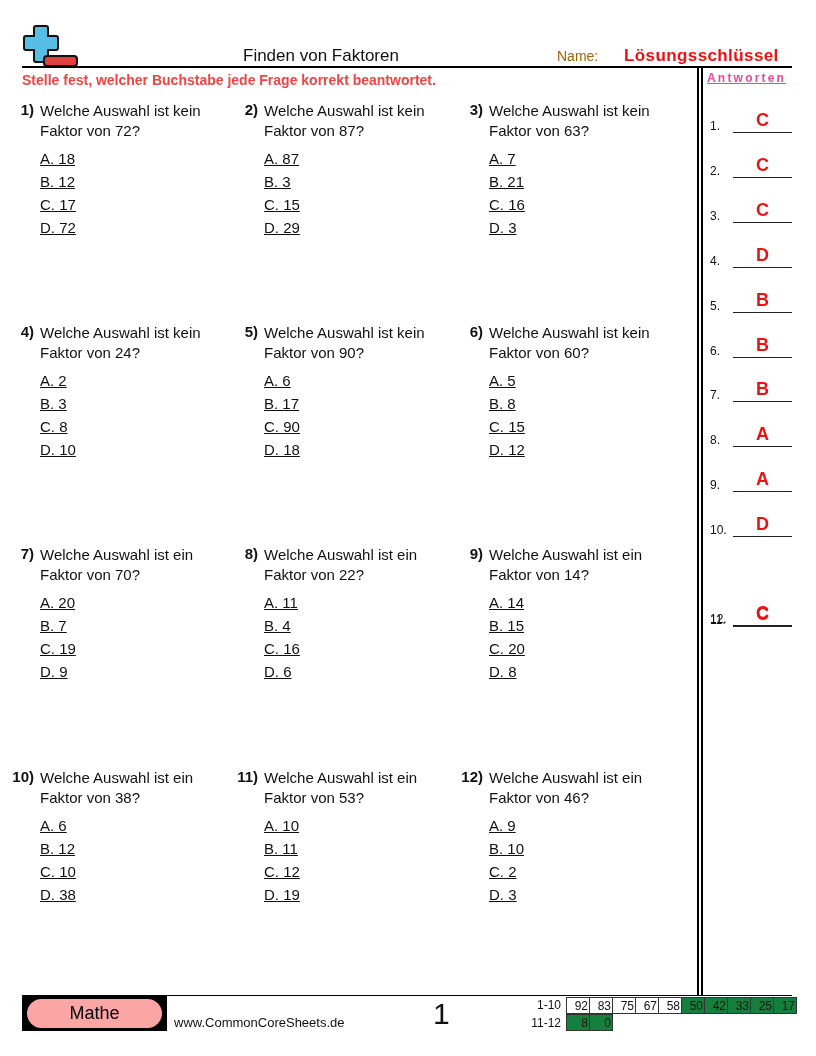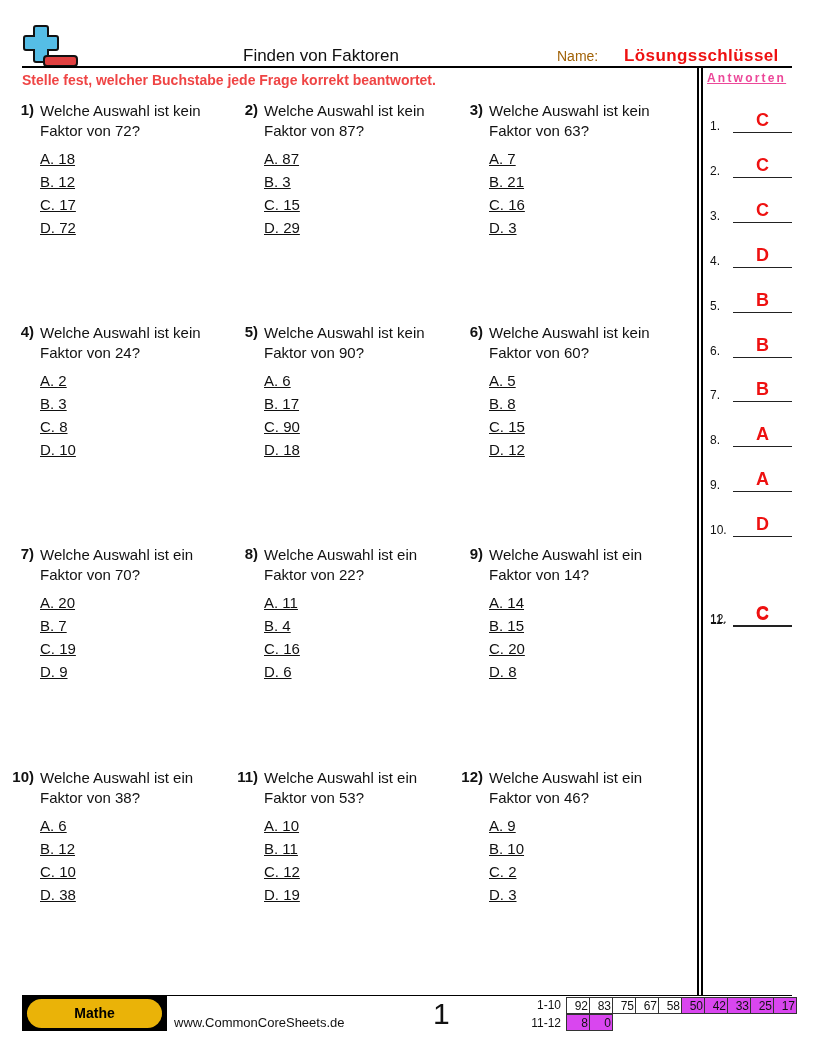--- a/index.html
+++ b/index.html
@@ -31,28 +31,28 @@
   
   .q { width: 220px; }
   .q-num { position: absolute; left: 0; top: 0; width: 30px; text-align: right; font-size: 15px; font-weight: bold; color: #111; }
   .q-text { position: absolute; left: 36px; top: 0; width: 190px; font-size: 15px; line-height: 20px; color: #111; }
   .q-choices { position: absolute; left: 36px; top: 46px; font-size: 15px; color: #111; text-decoration: underline; }
   .q-choice { height: 23px; line-height: 23px; }
 
   
   .footer-rule { left: 22px; top: 995px; width: 770px; height: 1px; background: #000; }
   .brand-box { left: 22px; top: 996px; width: 145px; height: 35px; background: #000; }
-  .brand-pill { left: 27px; top: 999px; width: 135px; height: 29px; background: #eab308; border-radius: 15px;
-                text-align: center; line-height: 29px; font-size: 14px; font-weight: bold; color: #000; }
+  .brand-pill { left: 27px; top: 999px; width: 135px; height: 29px; background: #fca5a5; border-radius: 15px;
+                text-align: center; line-height: 29px; font-size: 18px; font-weight: normal; color: #000; }
   .site { left: 174px; top: 1015px; font-size: 13px; color: #111; }
   .page-num { left: 433px; top: 997px; font-size: 30px; color: #111; }
   .score-label { font-size: 12px; color: #111; text-align: right; width: 42px; }
   .score-table { border-collapse: collapse; font-size: 12px; }
   .score-table td { border: 1px solid #333; width: 20px; height: 15px; padding: 0 1px; text-align: right; color: #111; }
-  .score-table td.hl { background: #d946ef; }
+  .score-table td.hl { background: #15803d; }
 </style>
 </head>
 <body>
 
 <div class="abs logo">
   <svg width="58" height="44" viewBox="0 0 58 44">
     <path d="M14 2 h10 a2 2 0 0 1 2 2 v8 h8 a2 2 0 0 1 2 2 v10 a2 2 0 0 1 -2 2 h-8 v10 a2 2 0 0 1 -2 2 h-10 a2 2 0 0 1 -2 -2 v-10 h-8 a2 2 0 0 1 -2 -2 v-10 a2 2 0 0 1 2 -2 h8 v-8 a2 2 0 0 1 2 -2 z" fill="#55bde6" stroke="#111" stroke-width="2"></path>
     <rect x="22" y="32" width="33" height="10" rx="3" fill="#e04040" stroke="#111" stroke-width="2"></rect>
   </svg>
 </div>

